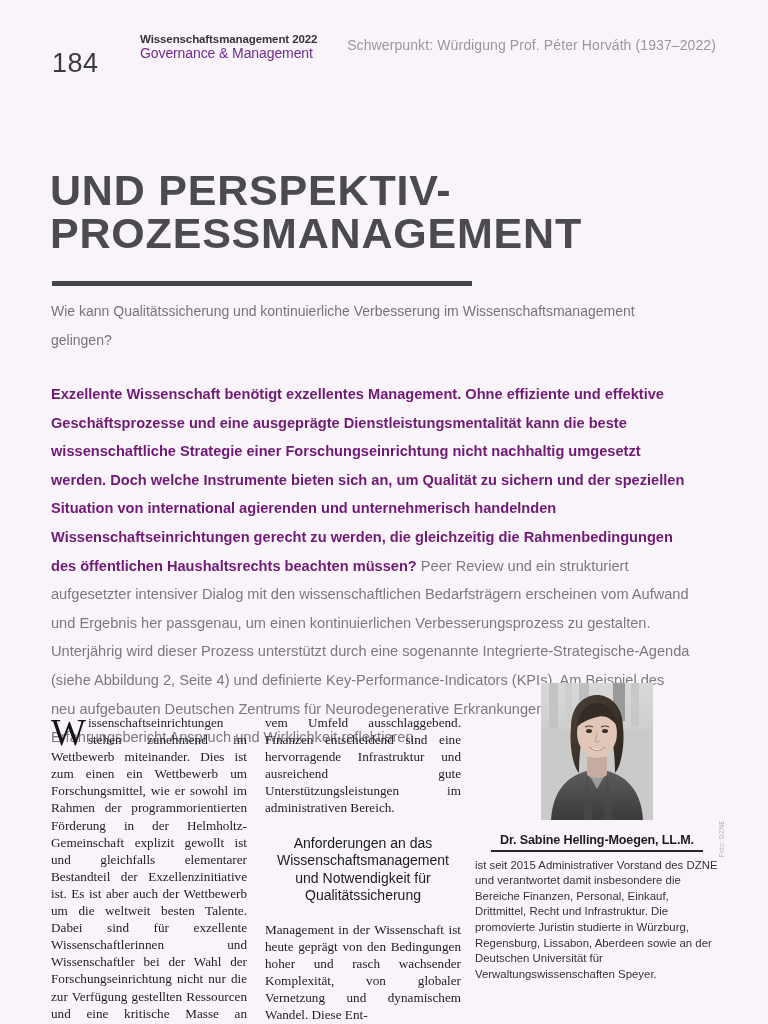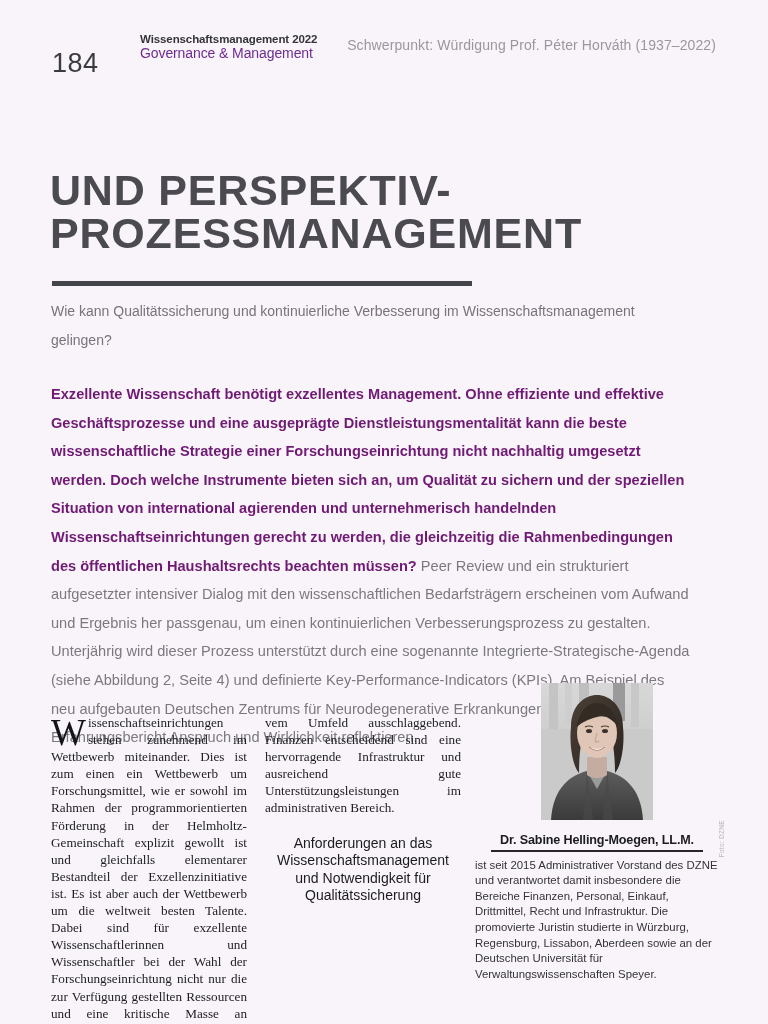--- a/index.html
+++ b/index.html
@@ -242,20 +242,21 @@
     <b>Exzellente Wissenschaft benötigt exzellentes Management. Ohne effiziente und effektive Geschäftsprozesse und eine ausgeprägte Dienstleistungsmentalität kann die beste wissenschaftliche Strategie einer Forschungseinrichtung nicht nachhaltig umgesetzt werden. Doch welche Instrumente bieten sich an, um Qualität zu sichern und der speziellen Situation von international agierenden und unternehmerisch handelnden Wissenschaftseinrichtungen gerecht zu werden, die gleichzeitig die Rahmenbedingungen des öffentlichen Haushaltsrechts beachten müssen?</b><span> Peer Review und ein strukturiert aufgesetzter intensiver Dialog mit den wissenschaftlichen Bedarfsträgern erscheinen vom Aufwand und Ergebnis her passgenau, um einen kontinuierlichen Verbesserungsprozess zu gestalten. Unterjährig wird dieser Prozess unterstützt durch eine sogenannte Integrierte-Strategische-Agenda (siehe Abbildung 2, Seite 4) und definierte Key-Performance-Indicators (KPIs). Am Beispiel des neu aufgebauten Deutschen Zentrums für Neurodegenerative Erkrankungen (DZNE) soll ein Erfahrungsbericht Anspruch und Wirklichkeit reflektieren.</span>
   </div>
 
   <div class="col col-1">
     <p><span class="dropcap">W</span><span>issenschaftseinrichtungen stehen zunehmend im Wettbewerb miteinander. Dies ist zum einen ein Wettbewerb um Forschungsmittel, wie er sowohl im Rahmen der programmorientierten Förderung in der Helmholtz-Gemeinschaft explizit gewollt ist und gleichfalls elementarer Bestandteil der Exzellenzinitiative ist. Es ist aber auch der Wettbewerb um die weltweit besten Talente. Dabei sind für exzellente Wissenschaftlerinnen und Wissenschaftler bei der Wahl der Forschungseinrichtung nicht nur die zur Verfügung gestellten Ressourcen und eine kritische Masse an innovati-</span></p>
   </div>
 
   <div class="col col-2">
     <p>vem Umfeld ausschlaggebend. Finanzen entscheidend sind eine hervorragende Infrastruktur und ausreichend gute Unterstützungsleistungen im administrativen Bereich.</p>
     <div class="subhead">Anforderungen an das Wissenschaftsmanagement und Notwendigkeit für Qualitätssicherung</div>
+    <p>Management in der Wissenschaft ist heute geprägt von den Bedingungen hoher und rasch wachsender Komplexität, von globaler Vernetzung und dynamischem Wandel. Diese Ent-</p>
   </div>
 
   <div class="figure">
     <div class="photo-wrap">
       <div class="photo">
         <svg width="112" height="137" viewBox="0 0 112 137">
           <defs>
             <linearGradient id="bgg" x1="0" y1="0" x2="0" y2="1">
               <stop offset="0%" stop-color="#d8d8d8"></stop>
               <stop offset="100%" stop-color="#bdbdbd"></stop>

